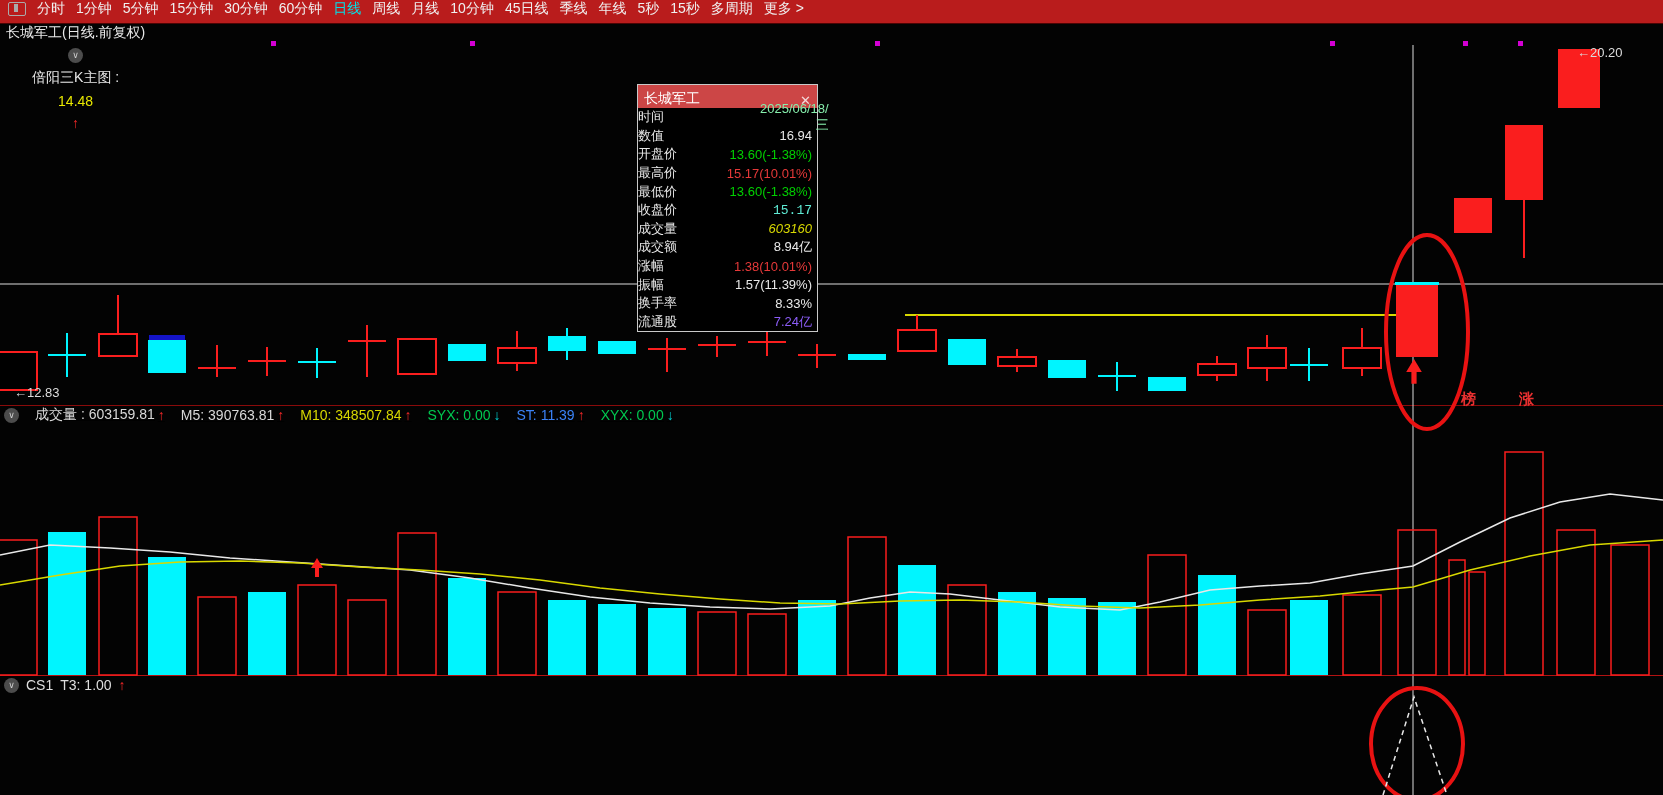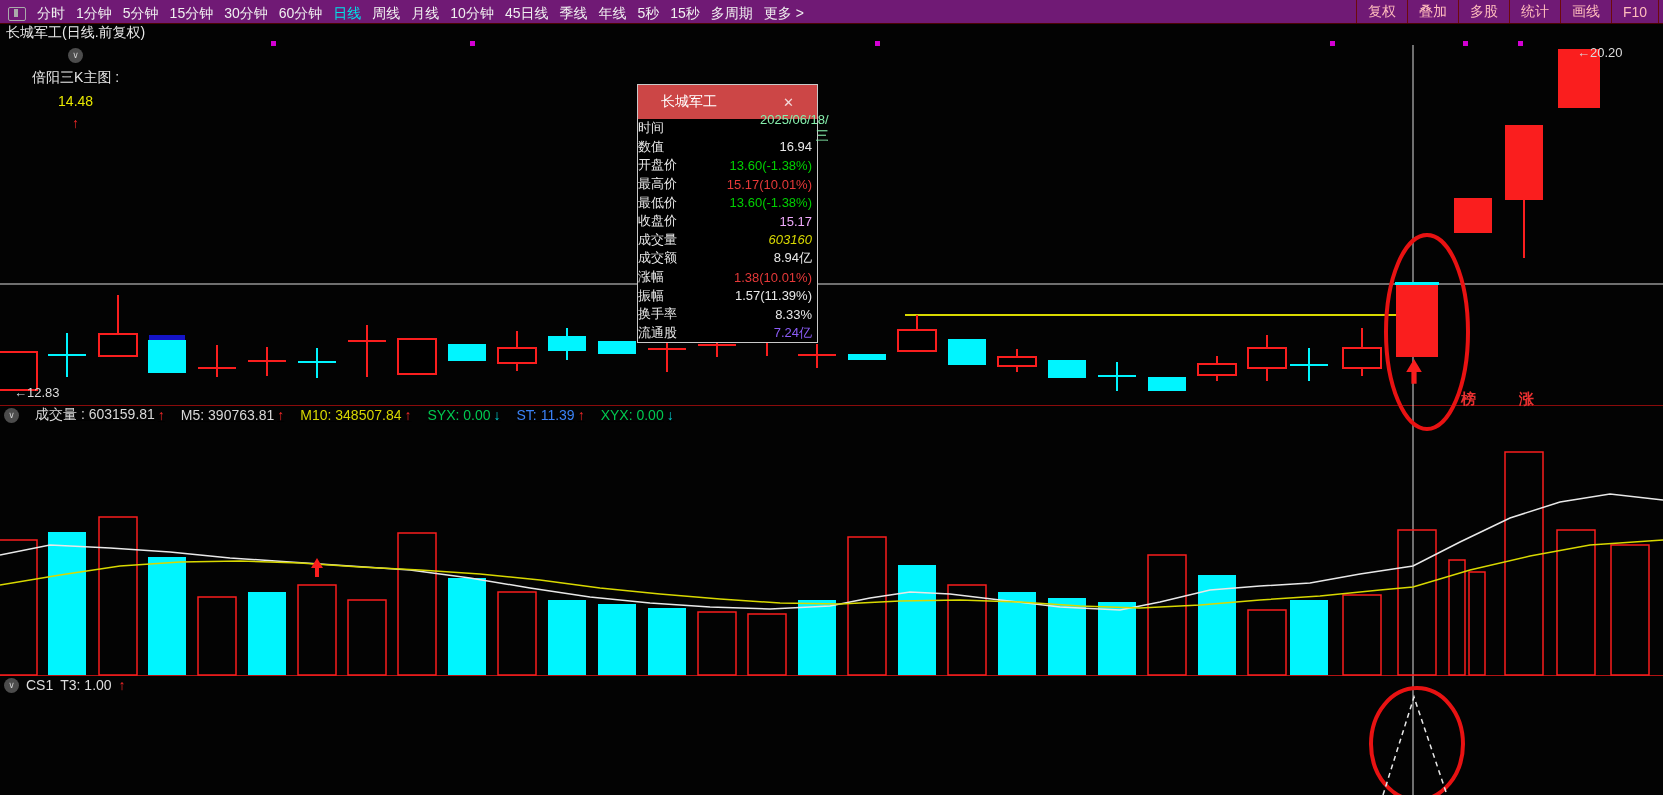--- a/index.html
+++ b/index.html
@@ -1,21 +1,21 @@
 <!DOCTYPE html>
 <html><head>
 <meta charset="utf-8">
 <style>
   html,body{margin:0;padding:0;background:#000;}
   .app{position:relative;width:1663px;height:795px;background:#030303;overflow:hidden;
        font-family:"Liberation Sans","DejaVu Sans",sans-serif;}
   #chart-svg{position:absolute;left:0;top:0;z-index:1;}
   
-  .toolbar{position:absolute;top:0;left:0;width:1663px;height:23px;background:#701a75;
-           border-bottom:1px solid #4a0404;display:flex;align-items:flex-end;z-index:5;}
+  .toolbar{position:absolute;top:0;left:0;width:1663px;height:23px;background:#b91c1c;
+           border-bottom:1px solid #4a0404;display:flex;align-items:flex-start;z-index:5;}
   .tb-left{display:flex;align-items:center;gap:11px;padding-left:8px;flex:1;min-width:0;}
   .win-icon{width:16px;height:12px;border:1px solid #aaa;border-radius:2px;position:relative;flex:0 0 auto;}
   .win-icon::after{content:"";position:absolute;left:5px;top:1px;width:4px;height:8px;background:#aaa;}
   .tb-item{color:#f0f0f0;font-size:14px;white-space:nowrap;cursor:default;}
   .tb-item.active{color:#00e0e8;}
   .tb-right{display:flex;align-items:stretch;height:100%;}
   .tb-btn{color:#ffbdbd;font-size:14px;padding:0 11px;border-left:1px solid #6d0a0a;
           display:flex;align-items:center;white-space:nowrap;}
   .tb-sliver{width:4px;border-left:1px solid #6d0a0a;}
   
@@ -28,22 +28,22 @@
   .arr-dn{color:#00cfcf;font-weight:bold;}
   
   .vol-header{position:absolute;top:406px;left:0;height:18px;display:flex;align-items:center;
               gap:16px;padding-left:4px;z-index:3;font-size:14px;white-space:nowrap;}
   .vh-item{display:flex;gap:3px;align-items:center;text-decoration:underline;}
   .cs1-header{position:absolute;top:676px;left:0;height:18px;display:flex;align-items:center;
               gap:7px;padding-left:4px;z-index:3;font-size:14px;color:#dedede;white-space:nowrap;}
   
   .popup{position:absolute;left:637px;top:84px;width:181px;z-index:6;background:#000;
          border:1px solid #c9c9c9;box-sizing:border-box;}
-  .popup-header{height:34px;background:#cc4646;display:flex;align-items:center;
-                padding:0 23px;box-sizing:border-box;}
+  .popup-header{height:23px;background:#cc4646;display:flex;align-items:flex-end;
+                padding:0 6px;box-sizing:border-box;}
   .popup-title{color:#fff;font-size:14px;flex:1;}
   .popup-close{color:#f3dada;font-size:13px;cursor:default;}
   .prow{height:18.6px;display:flex;align-items:center;font-size:13px;}
   .prow .pl{width:74px;text-align:left;color:#e8e8e8;flex:0 0 auto;}
   .prow .pv{flex:1;text-align:right;padding-right:5px;}
   
   .flabel{position:absolute;z-index:3;font-size:13px;color:#dcdcdc;white-space:nowrap;}
   .rflag{position:absolute;z-index:3;font-size:15px;color:#e83030;font-weight:bold;}
 </style>
 </head>
@@ -196,30 +196,20 @@
         <span class="tb-item">月线</span>
         <span class="tb-item">10分钟</span>
         <span class="tb-item">45日线</span>
         <span class="tb-item">季线</span>
         <span class="tb-item">年线</span>
         <span class="tb-item">5秒</span>
         <span class="tb-item">15秒</span>
         <span class="tb-item">多周期</span>
         <span class="tb-item">更多 &gt;</span>
       </div>
-    <div class="tb-right">
-
-      <span class="tb-btn">复权</span>
-        <span class="tb-btn">叠加</span>
-        <span class="tb-btn">多股</span>
-        <span class="tb-btn">统计</span>
-        <span class="tb-btn">画线</span>
-        <span class="tb-btn">F10</span>
-        <span class="tb-sliver"></span>
-    </div>
   </div>
 
   <div class="title-row">
     <span>长城军工(日线.前复权)</span>
     <span class="chev">∨</span>
     <span>倍阳三K主图 :</span>
     <span class="val-yellow">14.48</span>
     <span class="arr-up">↑</span>
   </div>
 
@@ -280,21 +270,21 @@
         <div class="prow">
           <span class="pl">最高价</span>
           <span class="pv" style="color: rgb(230, 57, 57);">15.17(10.01%)</span>
         </div>
         <div class="prow">
           <span class="pl">最低价</span>
           <span class="pv" style="color: rgb(0, 208, 0);">13.60(-1.38%)</span>
         </div>
         <div class="prow">
           <span class="pl">收盘价</span>
-          <span class="pv" style="color: #f0abfc;">15.17</span>
+          <span class="pv" style="color: #5eead4; font-family: Liberation Mono, monospace;">15.17</span>
         </div>
         <div class="prow">
           <span class="pl">成交量</span>
           <span class="pv" style="color: rgb(217, 217, 0); font-style: italic;">603160</span>
         </div>
         <div class="prow">
           <span class="pl">成交额</span>
           <span class="pv" style="color: rgb(232, 232, 232);">8.94亿</span>
         </div>
         <div class="prow">

